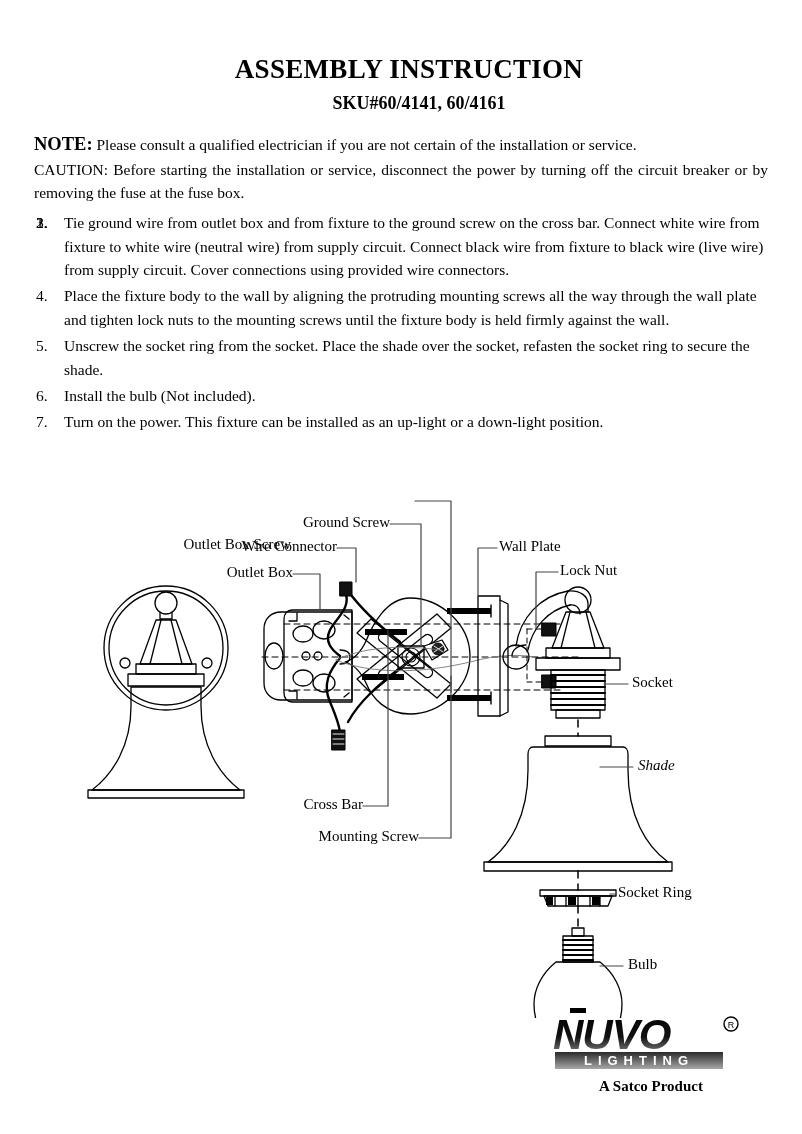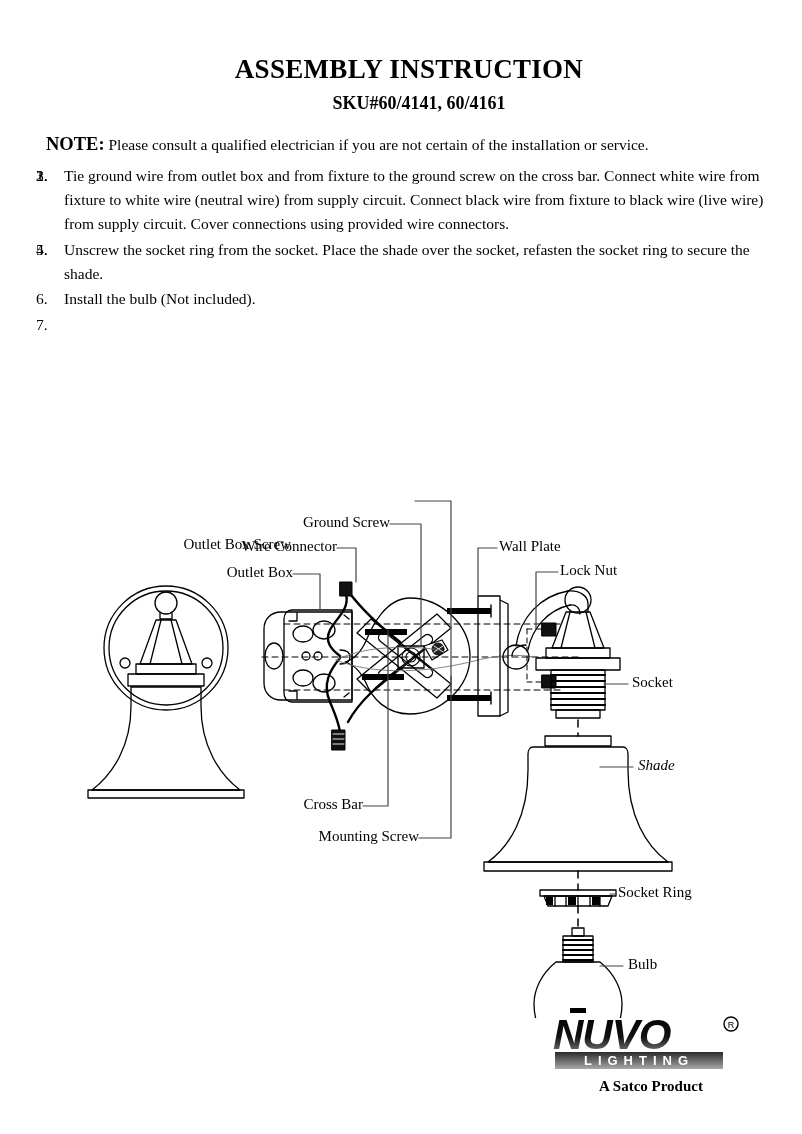--- a/index.html
+++ b/index.html
@@ -33,21 +33,21 @@
   .body-block {
     position:absolute;
     top:131px;
     left:34px;
     width:734px;
   }
   .lead-line {
     font-size:15.5px;
     line-height:1.47;
     text-align:justify;
-    margin:0 0 1px 12px;
+    margin:0 0 1px 0;
   }
   .lead-line .kw {
     font-weight:bold;
     font-size:18.5px;
   }
   .caution-p {
     font-size:15.5px;
     line-height:1.47;
     text-align:justify;
     margin:0;
@@ -115,45 +115,51 @@
   <h1 class="title">ASSEMBLY INSTRUCTION</h1>
   <div class="subtitle">SKU#60/4141, 60/4161</div>
 
   <div class="body-block">
 
     <p class="lead-line">
       <span class="kw">NOTE:</span>
       <span>Please consult a qualified electrician if you are not certain of the installation or service.</span>
     </p>
 
+    <p class="caution-p">
+      <span class="kw">CAUTION:</span>
+      <span>Before starting the installation or service, disconnect the power by turning off the circuit breaker or by removing the fuse at the fuse box.</span>
+    </p>
 
     <ol class="steps">
       <li>
         <span class="num">1.</span>
       </li>
       <li>
         <span class="num">2.</span>
       </li>
       <li>
         <span class="num">3.</span>
         <span>Tie ground wire from outlet box and from fixture to the ground screw on the cross bar. Connect white wire from fixture to white wire (neutral wire) from supply circuit. Connect black wire from fixture to black wire (live wire) from supply circuit. Cover connections using provided wire connectors.</span>
       </li>
       <li>
         <span class="num">4.</span>
+        <span>Place the fixture body to the wall by aligning the protruding mounting screws all the way through the wall plate and tighten lock nuts to the mounting screws until the fixture body is held firmly against the wall.</span>
       </li>
       <li>
         <span class="num">5.</span>
         <span>Unscrew the socket ring from the socket. Place the shade over the socket, refasten the socket ring to secure the shade.</span>
       </li>
       <li>
         <span class="num">6.</span>
         <span>Install the bulb (Not included).</span>
       </li>
       <li>
         <span class="num">7.</span>
+        <span>Turn on the power. This fixture can be installed as an up-light or a down-light position.</span>
       </li>
     </ol>
   </div>
 
   <div class="diagram">
 
     <svg width="802" height="540" viewBox="0 0 802 540" xmlns="http://www.w3.org/2000/svg">
       <g fill="none" stroke="#000" stroke-width="1.3" stroke-linejoin="round" stroke-linecap="round">
 
         <g>

